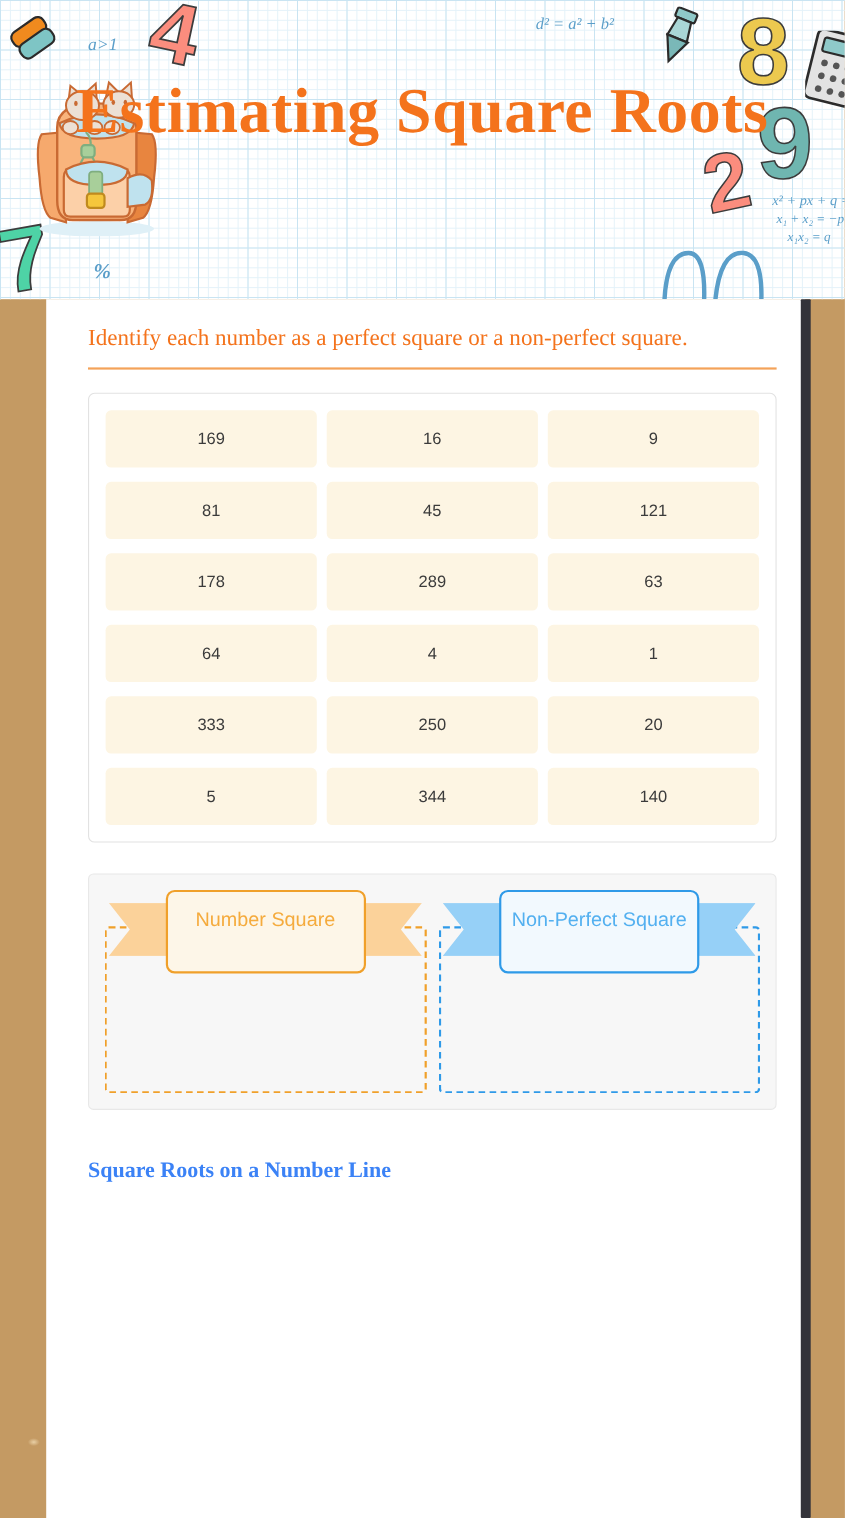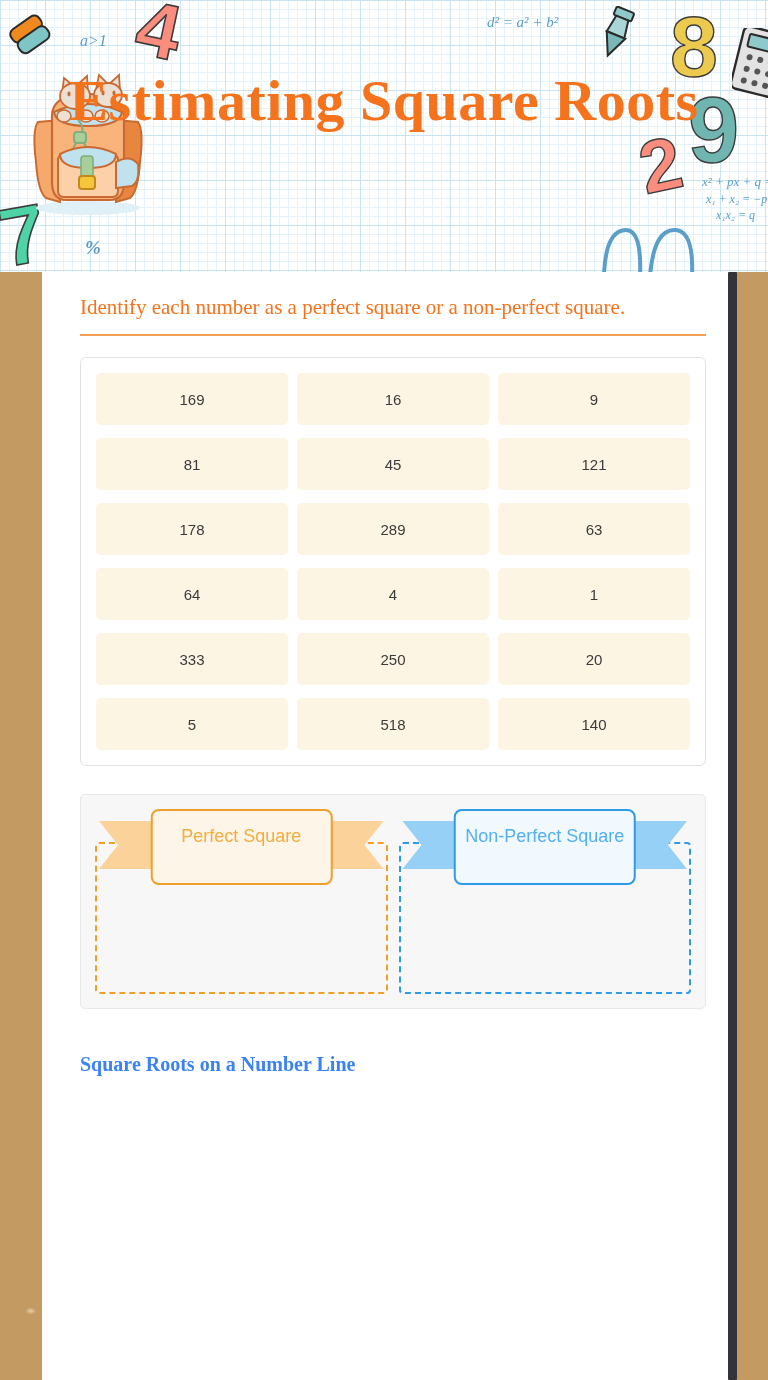--- a/index.html
+++ b/index.html
@@ -381,32 +381,32 @@
           <div class="tile">178</div>
           <div class="tile">289</div>
           <div class="tile">63</div>
           <div class="tile">64</div>
           <div class="tile">4</div>
           <div class="tile">1</div>
           <div class="tile">333</div>
           <div class="tile">250</div>
           <div class="tile">20</div>
           <div class="tile">5</div>
-          <div class="tile">518</div>
+          <div class="tile">344</div>
           <div class="tile">140</div>
         </div>
     </div>
 
     <div class="drop-panel">
 
       <div class="drop-col">
         <div class="ribbon">
           <div class="ribbon-wing left"></div>
           <div class="ribbon-wing right"></div>
-          <div class="ribbon-plate">Perfect Square</div>
+          <div class="ribbon-plate">Number Square</div>
         </div>
         <div class="drop-area"></div>
       </div>
 
       <div class="drop-col">
         <div class="ribbon">
           <div class="ribbon-wing left blue"></div>
           <div class="ribbon-wing right blue"></div>
           <div class="ribbon-plate blue">Non-Perfect Square</div>
         </div>

